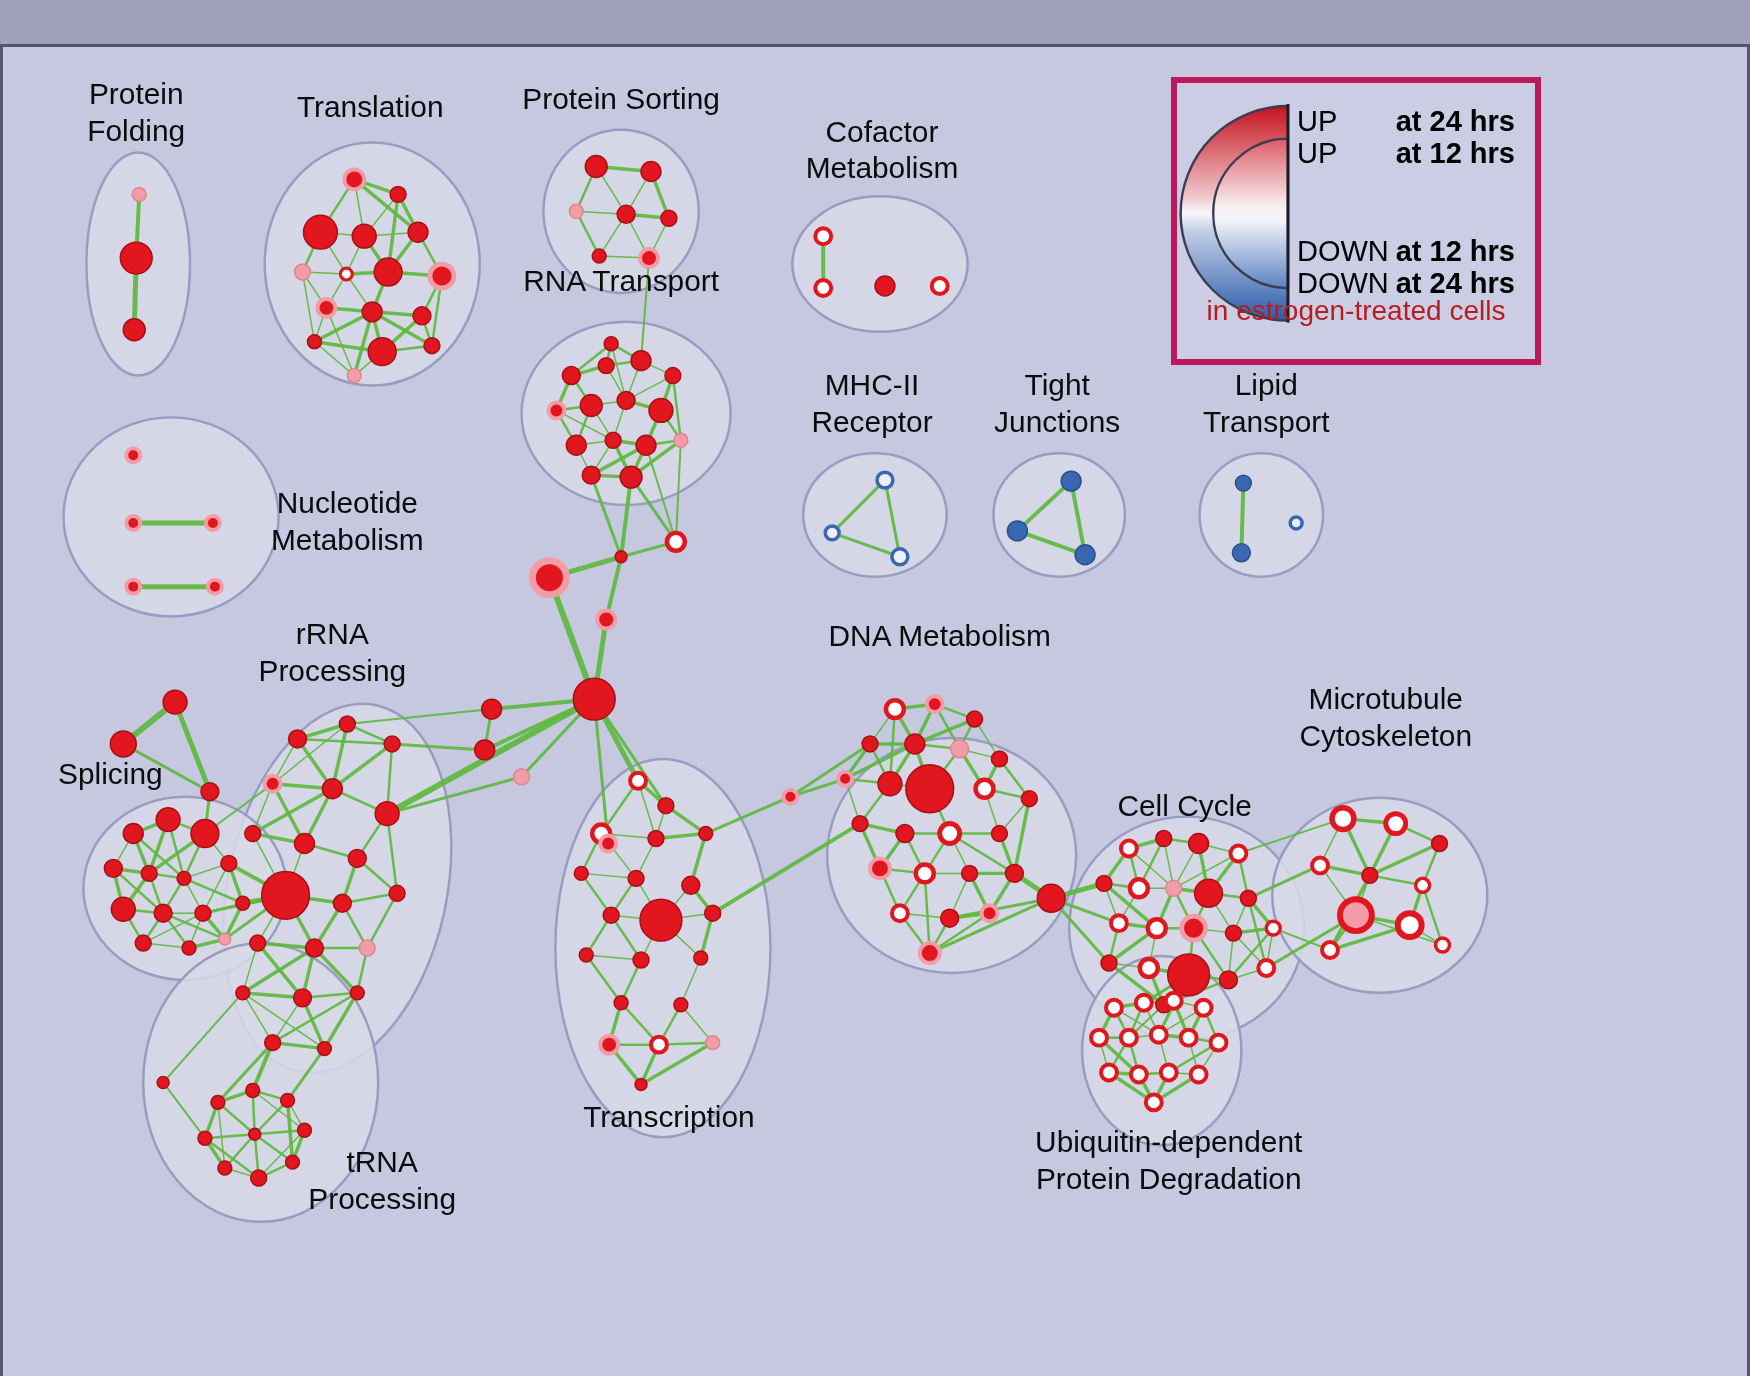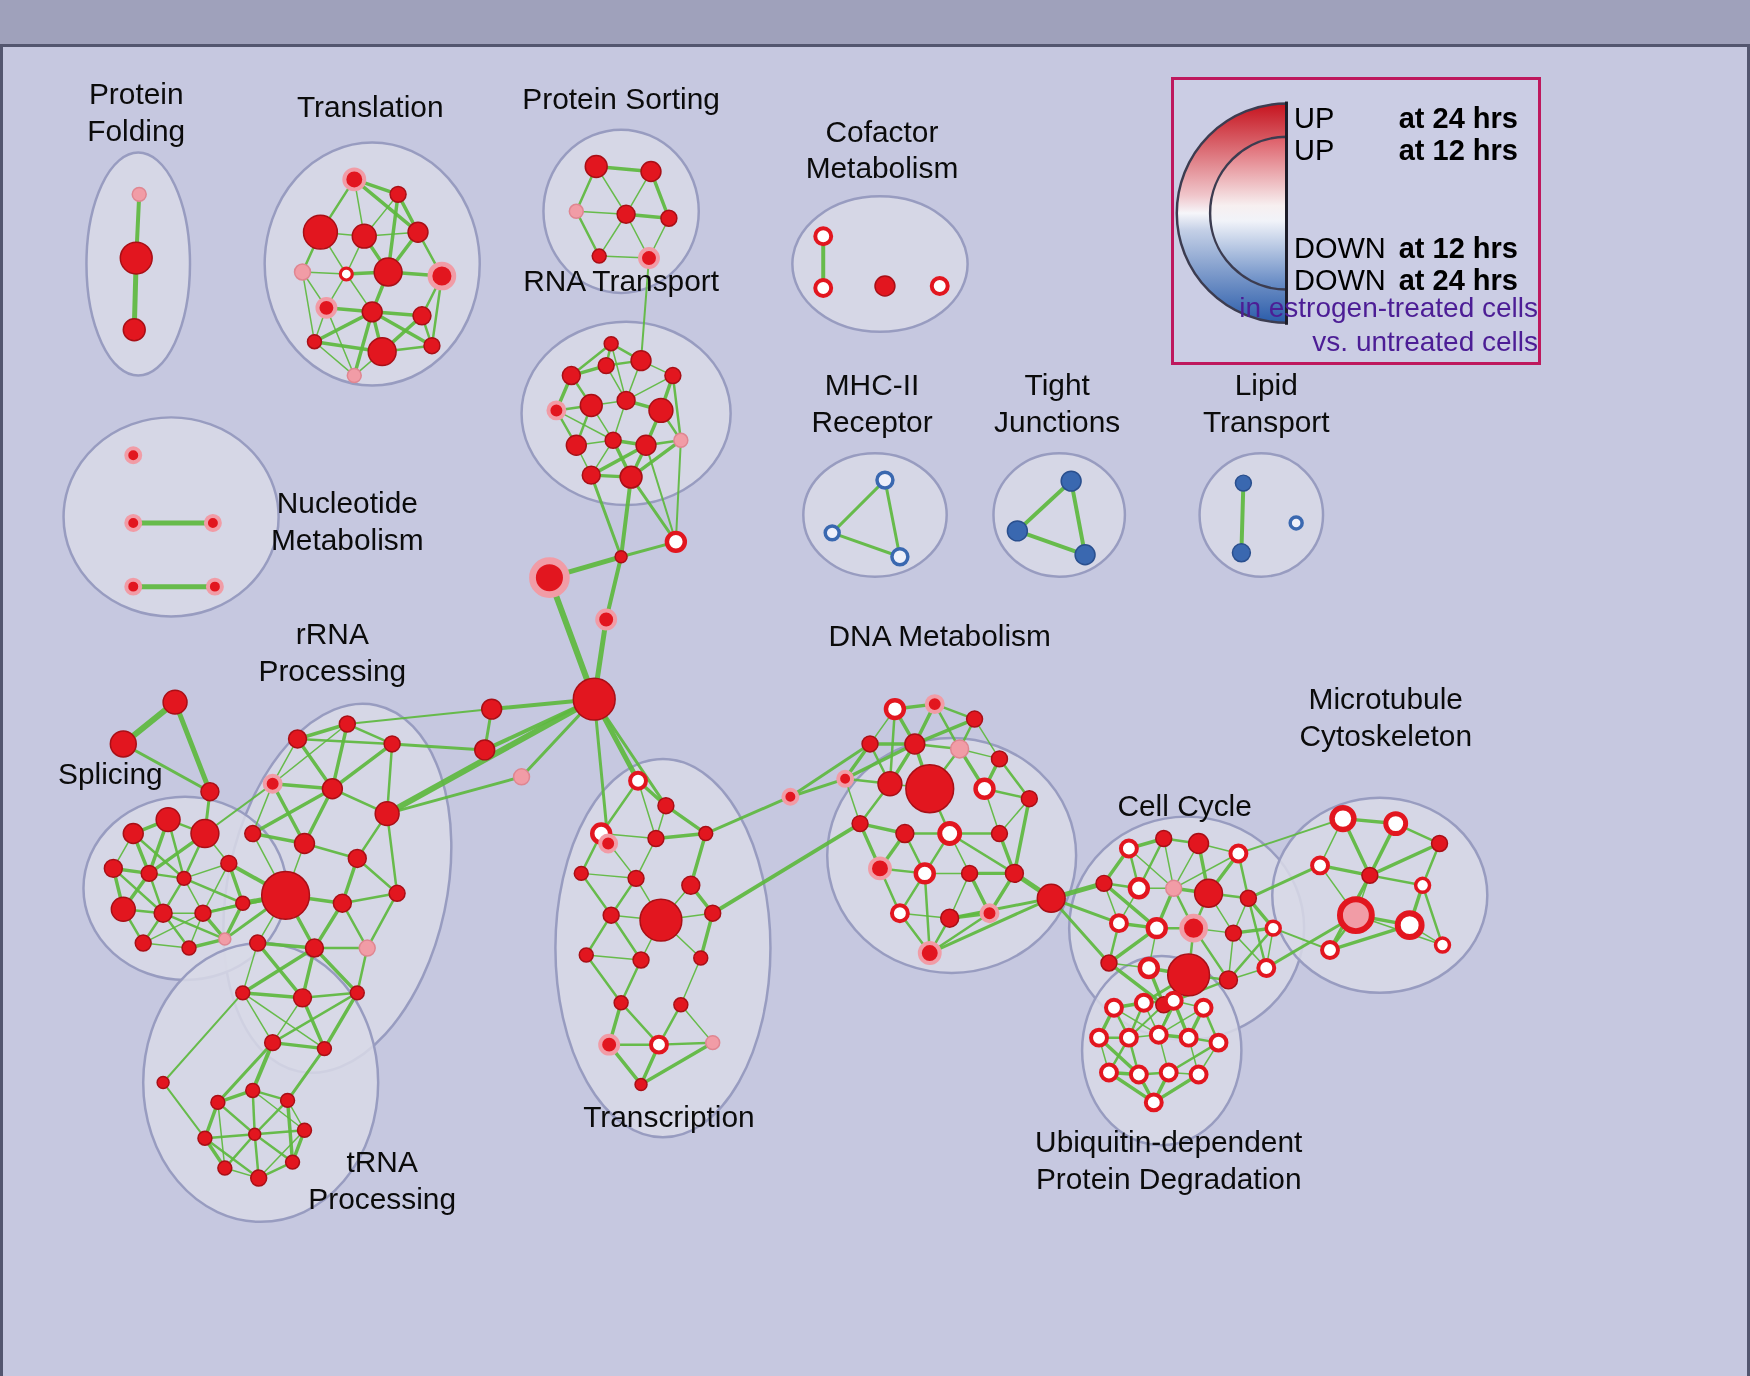--- a/index.html
+++ b/index.html
@@ -1,26 +1,26 @@
 <!DOCTYPE html>
 <html><head>
 <meta charset="utf-8">
 <style>
   html,body{margin:0;padding:0;background:#9fa1bb;}
   .figure{position:relative;width:1750px;height:1376px;background:#c6c8e0;
     border:3px solid #53566f;box-sizing:border-box;overflow:hidden;
     font-family:"Liberation Sans",sans-serif;margin-top:44px;}
   .net-svg{position:absolute;left:0;top:0;width:100%;height:100%;}
   .legend{position:absolute;left:1168px;top:30px;width:370px;height:288px;
-    border:3px solid #be185d;background:#cbcde4;box-sizing:border-box;}
+    border:6px solid #be185d;background:#cbcde4;box-sizing:border-box;}
   .legend-svg{position:absolute;left:0;top:0;width:100%;height:100%;}
   .legend-row{position:absolute;left:0;right:0;height:32px;font-size:29px;color:#000;}
   .legend-row .word{position:absolute;left:120px;top:0;}
   .legend-row .time{position:absolute;right:20px;top:0;font-weight:bold;}
-  .legend-caption{position:absolute;left:0;right:0;text-align:right;font-size:28px;color:#4c1d95;}
+  .legend-caption{position:absolute;left:0;right:0;text-align:center;font-size:28px;color:#b91c1c;}
 </style>
 </head>
 <body>
 
 <div class="figure">
 
   <svg class="net-svg" viewBox="0 0 1750 1376">
       <g>
         <ellipse cx="135" cy="218" rx="52" ry="112" fill="#d8d9e6" fill-opacity="0.85" stroke="#989cc0" stroke-width="2.5"></ellipse>
         <ellipse cx="370" cy="218" rx="108" ry="122" fill="#d8d9e6" fill-opacity="0.85" stroke="#989cc0" stroke-width="2.5"></ellipse>
@@ -757,16 +757,15 @@
     </div>
     <div class="legend-row" style="top:152px">
       <span class="word">DOWN</span>
       <span class="time">at 12 hrs</span>
     </div>
     <div class="legend-row" style="top:184px">
       <span class="word">DOWN</span>
       <span class="time">at 24 hrs</span>
     </div>
     <div class="legend-caption" style="top:212px">in estrogen-treated cells</div>
-    <div class="legend-caption" style="top:246px">vs. untreated cells</div>
   </div>
 
 </div>
 
 </body></html>

